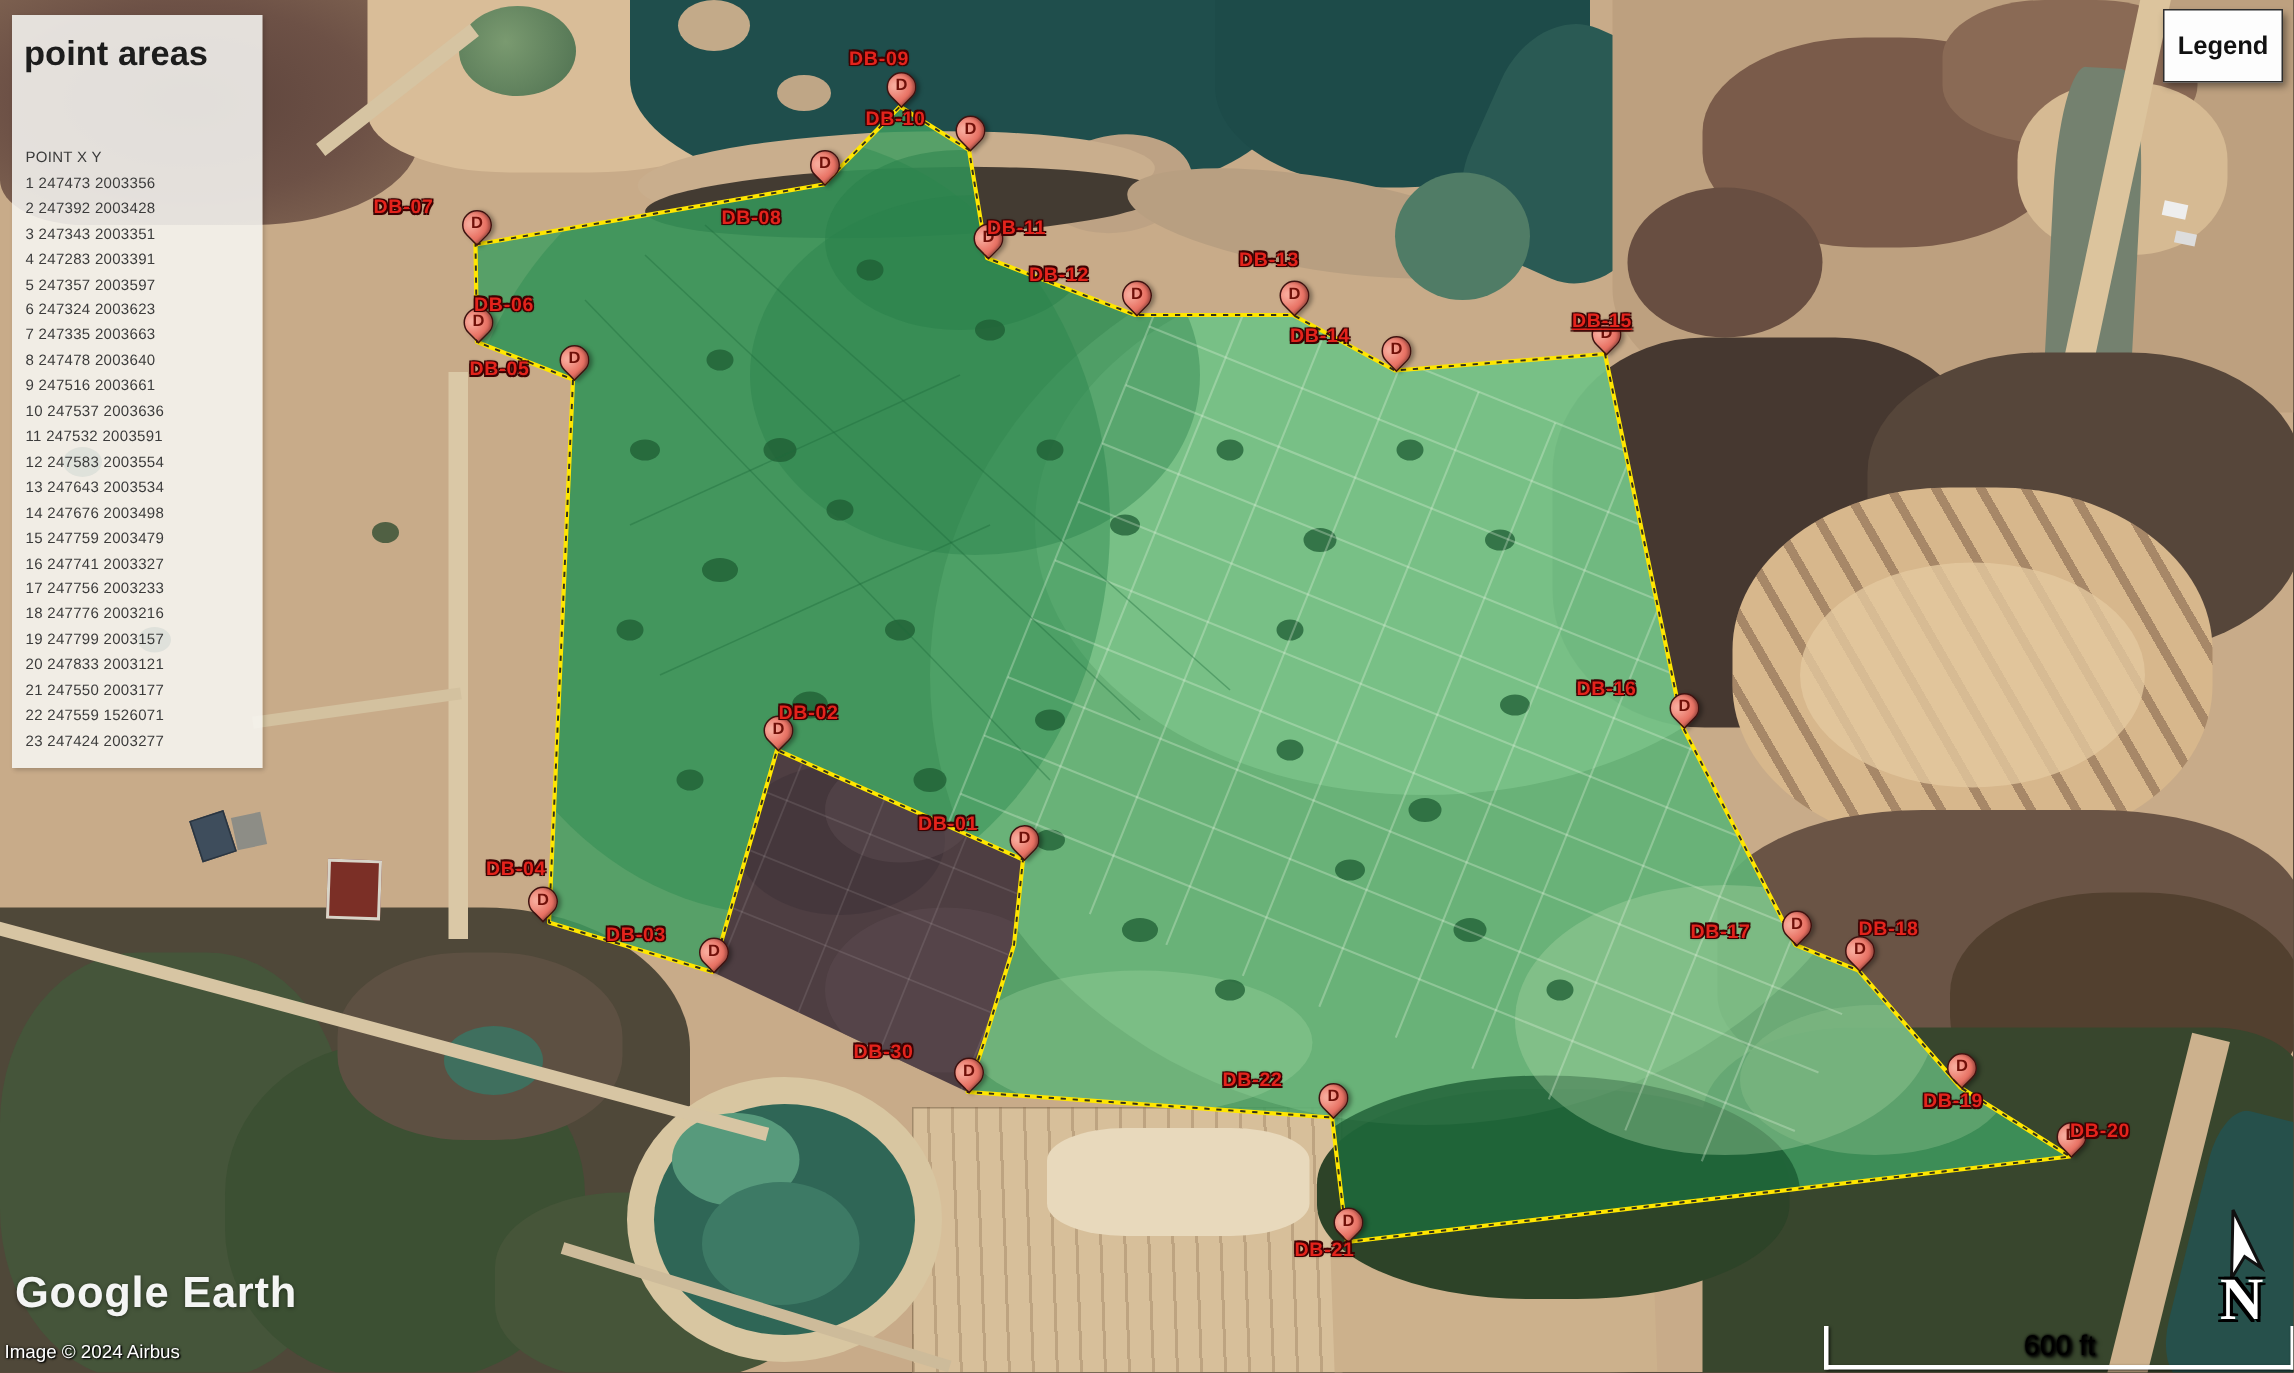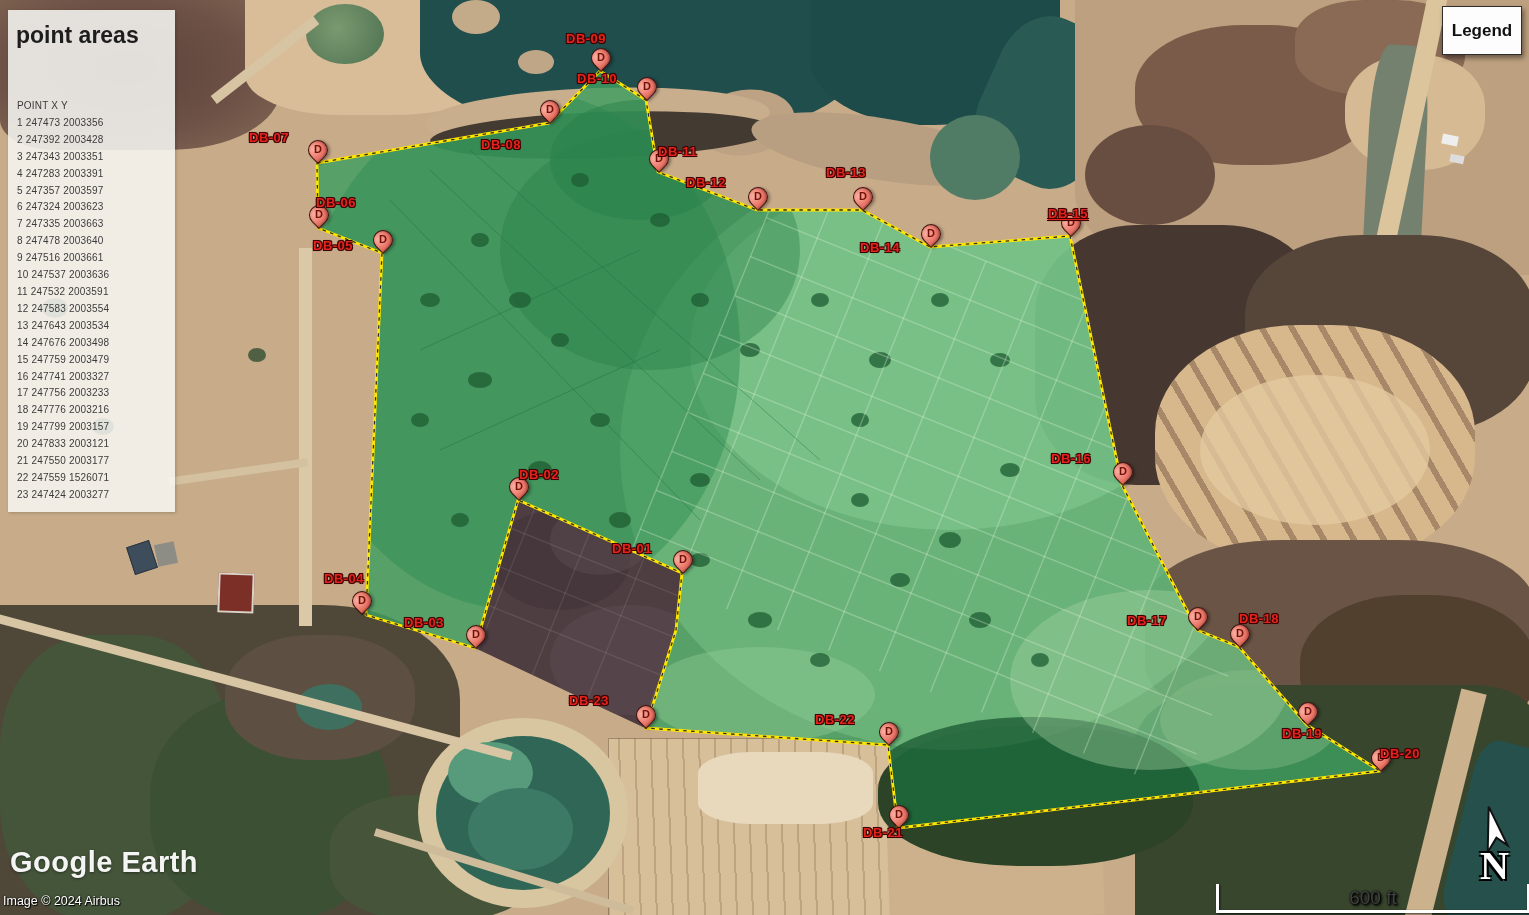--- a/index.html
+++ b/index.html
@@ -33,21 +33,21 @@
   
   #legend-btn{position:absolute;left:1442px;top:6px;width:78px;height:47px;z-index:50;
     background:#fdfdfd;border:1px solid #2e2e2e;box-shadow:2px 3px 5px rgba(0,0,0,.45);
     display:flex;align-items:center;justify-content:center;
     font-size:17px;font-weight:bold;color:#111;cursor:pointer;}
   
   #scalebar{position:absolute;left:1216px;top:884px;width:308px;height:26px;z-index:50;
     border-left:3px solid #fff;border-right:3px solid #fff;border-bottom:3px solid #fff;
     filter:drop-shadow(1px 1px 1px rgba(0,0,0,.7));}
   #scale-text{position:absolute;left:0;right:0;bottom:1px;text-align:center;
-    font-size:19px;color:#404040;text-shadow:1px 1px 2px #000,0 0 2px #000;}
+    font-size:19px;color:#000000;text-shadow:1px 1px 2px #000,0 0 2px #000;}
   
   #north{position:absolute;left:1466px;top:804px;width:64px;height:90px;z-index:50;}
   #north-letter{position:absolute;left:14px;top:38px;font-size:40px;font-weight:bold;
     color:#fff;font-family:"Liberation Serif",serif;
     text-shadow:-2px -2px 0 #000,2px -2px 0 #000,-2px 2px 0 #000,2px 2px 0 #000;}
   
   #ge-logo{position:absolute;left:10px;top:846px;z-index:50;font-size:29px;
     font-weight:bold;letter-spacing:.5px;color:rgba(255,255,255,.95);
     text-shadow:0 1px 3px rgba(0,0,0,.45);}
   #attribution{position:absolute;left:3px;top:894px;z-index:50;font-size:12.5px;
@@ -302,21 +302,21 @@
         <div class="pin-body">
           <span class="pin-letter">D</span>
         </div>
       </div>
       <div class="pin-label" style="left: 826px; top: 165px;">DB-13</div>
       <div class="pin" style="left: 930px; top: 247px;">
         <div class="pin-body">
           <span class="pin-letter">D</span>
         </div>
       </div>
-      <div class="pin-label" style="left: 860px; top: 216px; margin-top: 24px;">DB-14</div>
+      <div class="pin-label" style="left: 860px; top: 216px;">DB-14</div>
       <div class="pin" style="left: 1070px; top: 236px;">
         <div class="pin-body">
           <span class="pin-letter">D</span>
         </div>
       </div>
       <div class="pin-label" style="left: 1048px; top: 206px; text-decoration: underline;">DB-15</div>
       <div class="pin" style="left: 1122px; top: 485px;">
         <div class="pin-body">
           <span class="pin-letter">D</span>
         </div>
@@ -356,21 +356,21 @@
         <div class="pin-body">
           <span class="pin-letter">D</span>
         </div>
       </div>
       <div class="pin-label" style="left: 815px; top: 712px;">DB-22</div>
       <div class="pin" style="left: 645px; top: 728px;">
         <div class="pin-body">
           <span class="pin-letter">D</span>
         </div>
       </div>
-      <div class="pin-label" style="left: 569px; top: 693px;">DB-23</div>
+      <div class="pin-label" style="left: 569px; top: 693px;">DB-30</div>
     </div>
 
   <div id="panel">
     <div id="panel-title">point areas</div>
     <div id="panel-list">
       <div>POINT X Y</div>
     <div>1 247473 2003356</div>
         <div>2 247392 2003428</div>
         <div>3 247343 2003351</div>
         <div>4 247283 2003391</div>

